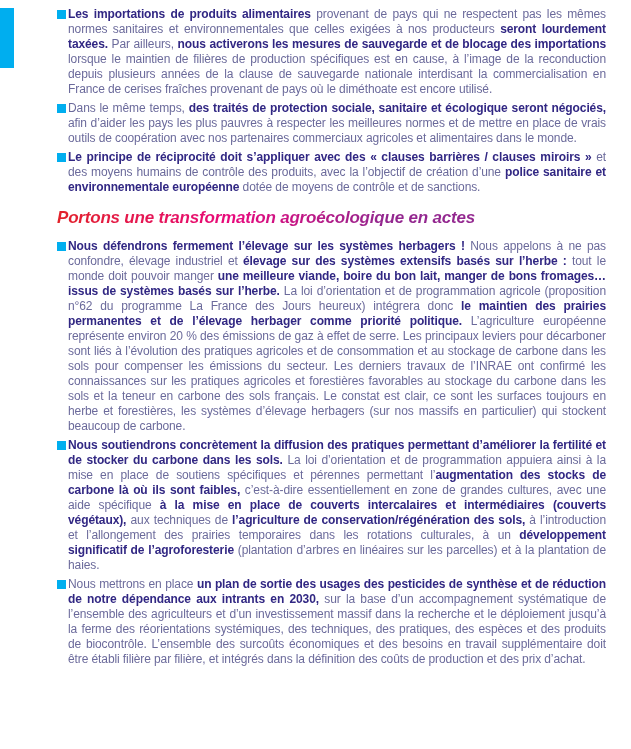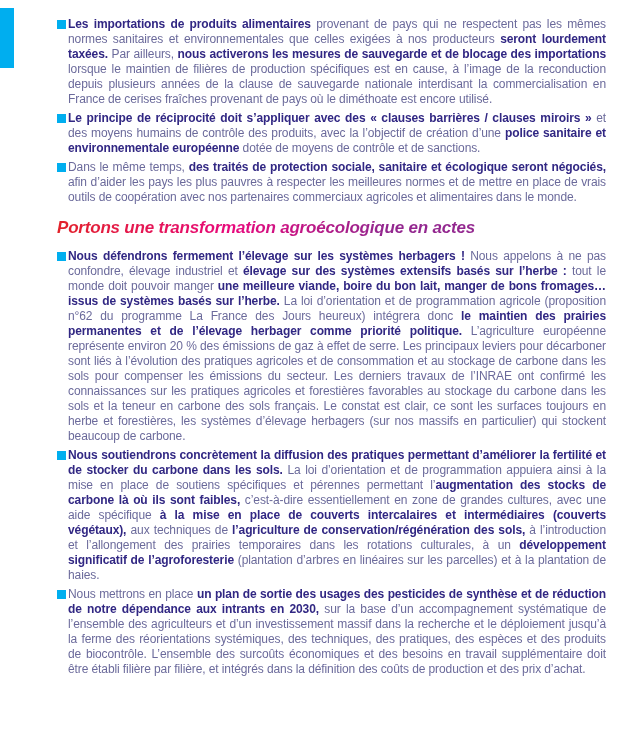--- a/index.html
+++ b/index.html
@@ -20,21 +20,21 @@
     position: absolute;
     left: 0;
     top: 8px;
     width: 14px;
     height: 60px;
     background: #00aeef;
   }
   .content {
     position: absolute;
     left: 57px;
-    top: 17px;
+    top: 7px;
     width: 549px;
   }
   .bullet-item {
     position: relative;
     padding-left: 11px;
     margin-bottom: 4px;
   }
   .bullet-marker {
     position: absolute;
     left: 0;
@@ -80,25 +80,25 @@
 <div class="page">
   <div class="accent-bar"></div>
   <div class="content">
     <section>
         <div class="bullet-item">
           <span class="bullet-marker"></span>
           <p class="bullet-text"><span class="b">Les importations de produits alimentaires </span><span>provenant de pays qui ne respectent pas les mêmes normes sanitaires et environnementales que celles exigées à nos producteurs </span><span class="b">seront lourdement taxées. </span><span>Par ailleurs, </span><span class="b">nous activerons les mesures de sauvegarde et de blocage des importations </span><span>lorsque le maintien de filières de production spécifiques est en cause, à l’image de la reconduction depuis plusieurs années de la clause de sauvegarde nationale interdisant la commercialisation en France de cerises fraîches provenant de pays où le diméthoate est encore utilisé.</span></p>
         </div>
         <div class="bullet-item">
           <span class="bullet-marker"></span>
-          <p class="bullet-text"><span class="b">Le principe de réciprocité doit s’appliquer avec des « clauses barrières / clauses miroirs » </span><span>et des moyens humains de contrôle des produits, avec la l’objectif de création d’une </span><span class="b">police sanitaire et environnementale européenne </span><span>dotée de moyens de contrôle et de sanctions.</span></p>
+          <p class="bullet-text"><span>Dans le même temps, </span><span class="b">des traités de protection sociale, sanitaire et écologique seront négociés, </span><span>afin d’aider les pays les plus pauvres à respecter les meilleures normes et de mettre en place de vrais outils de coopération avec nos partenaires commerciaux agricoles et alimentaires dans le monde.</span></p>
         </div>
         <div class="bullet-item">
           <span class="bullet-marker"></span>
-          <p class="bullet-text"><span>Dans le même temps, </span><span class="b">des traités de protection sociale, sanitaire et écologique seront négociés, </span><span>afin d’aider les pays les plus pauvres à respecter les meilleures normes et de mettre en place de vrais outils de coopération avec nos partenaires commerciaux agricoles et alimentaires dans le monde.</span></p>
+          <p class="bullet-text"><span class="b">Le principe de réciprocité doit s’appliquer avec des « clauses barrières / clauses miroirs » </span><span>et des moyens humains de contrôle des produits, avec la l’objectif de création d’une </span><span class="b">police sanitaire et environnementale européenne </span><span>dotée de moyens de contrôle et de sanctions.</span></p>
         </div>
       </section>
 
     <div class="heading-wrap">
       <h2 class="section-heading">Portons une transformation agroécologique en actes</h2>
     </div>
 
     <section>
         <div class="bullet-item">
           <span class="bullet-marker"></span>

